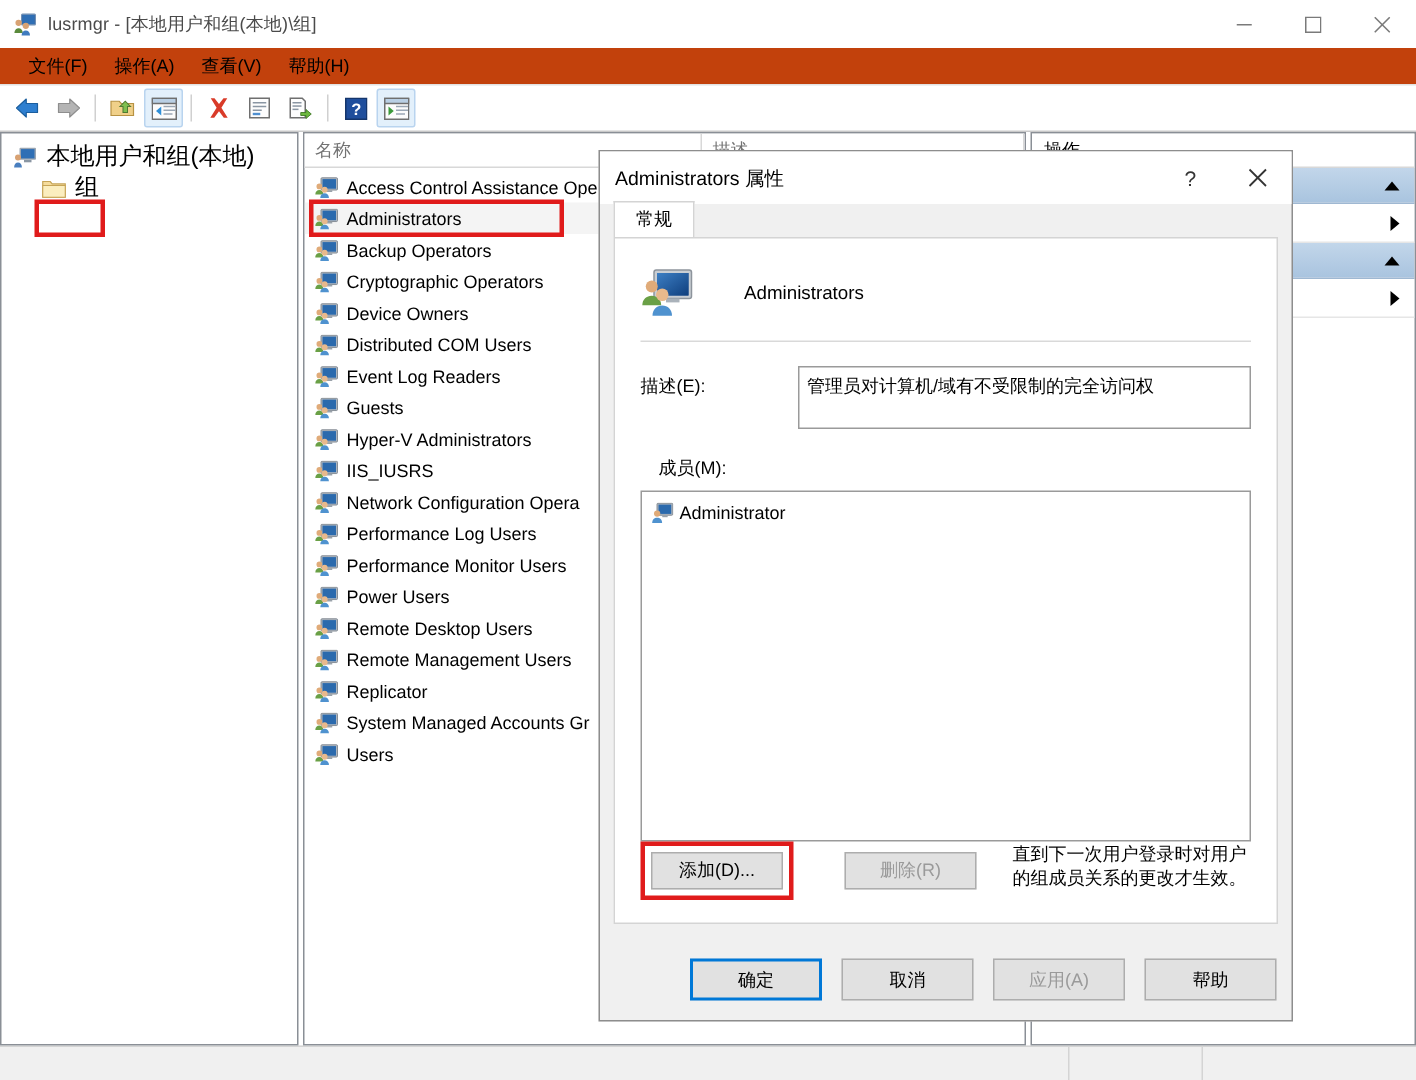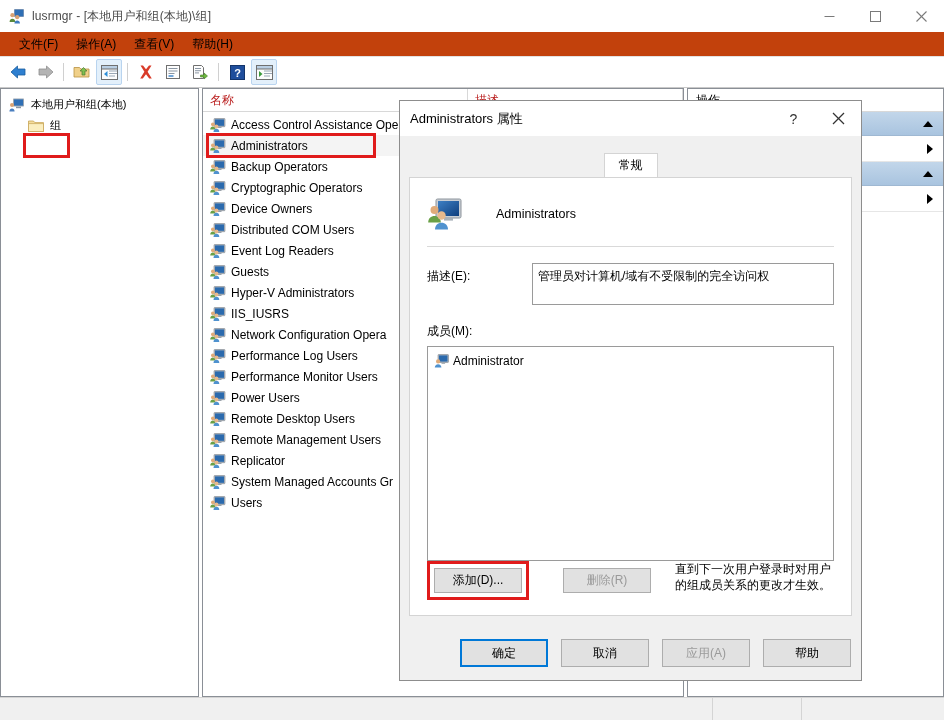--- a/index.html
+++ b/index.html
@@ -141,21 +141,21 @@
   .pane-right {
     width: 257px;
     flex: 0 0 257px;
     display: flex;
     flex-direction: column;
   }
 
   
   .tree {
     padding-top: 5px;
-    font-size: 11px;
+    font-size: 16px;
   }
   .tree-row {
     display: flex;
     align-items: center;
     height: 21px;
     padding-left: 8px;
     white-space: nowrap;
   }
   .tree-row.indent { padding-left: 27px; }
   .tree-label { margin-left: 6px; }
@@ -178,21 +178,21 @@
     border-bottom: 1px solid #d8d8d8;
     font-size: 12px;
   }
   .col-cell {
     display: flex;
     align-items: center;
     padding-left: 7px;
     border-right: 1px solid #d8d8d8;
     box-sizing: border-box;
     height: 22px;
-    color: #b91c1c;
+    color: #737373;
     overflow: hidden;
     white-space: nowrap;
   }
   .col-name { width: 265px; flex: 0 0 265px; }
   .col-desc { flex: 1 1 auto; }
 
   
   .list {
     flex: 1 1 auto;
     overflow: hidden;
@@ -310,26 +310,25 @@
     font-size: 14px;
   }
   .dlg-body {
     flex: 1 1 auto;
     padding: 0 9px;
     display: flex;
     flex-direction: column;
     min-height: 0;
   }
   .tabstrip {
-    height: 41px;
+    height: 22px;
     display: flex;
     align-items: flex-end;
     flex: 0 0 auto;
     position: relative;
-    justify-content: center;
   }
   .tab {
     height: 24px;
     padding: 0 14px;
     background: #ffffff;
     border: 1px solid #d4d4d4;
     border-bottom: none;
     display: flex;
     align-items: center;
     font-size: 12px;
@@ -378,21 +377,21 @@
     height: 42px;
     background: #ffffff;
     border: 1px solid #9a9a9a;
     box-sizing: border-box;
     font-size: 12px;
     padding: 4px 5px;
     overflow: hidden;
   }
   .members-label {
     font-size: 12px;
-    margin: 18px 0 6px 0;
+    margin: 18px 0 6px 12px;
     flex: 0 0 auto;
   }
   .listbox {
     flex: 1 1 auto;
     background: #ffffff;
     border: 1px solid #9a9a9a;
     box-sizing: border-box;
     min-height: 0;
     padding: 4px 0 0 0;
     overflow: hidden;

